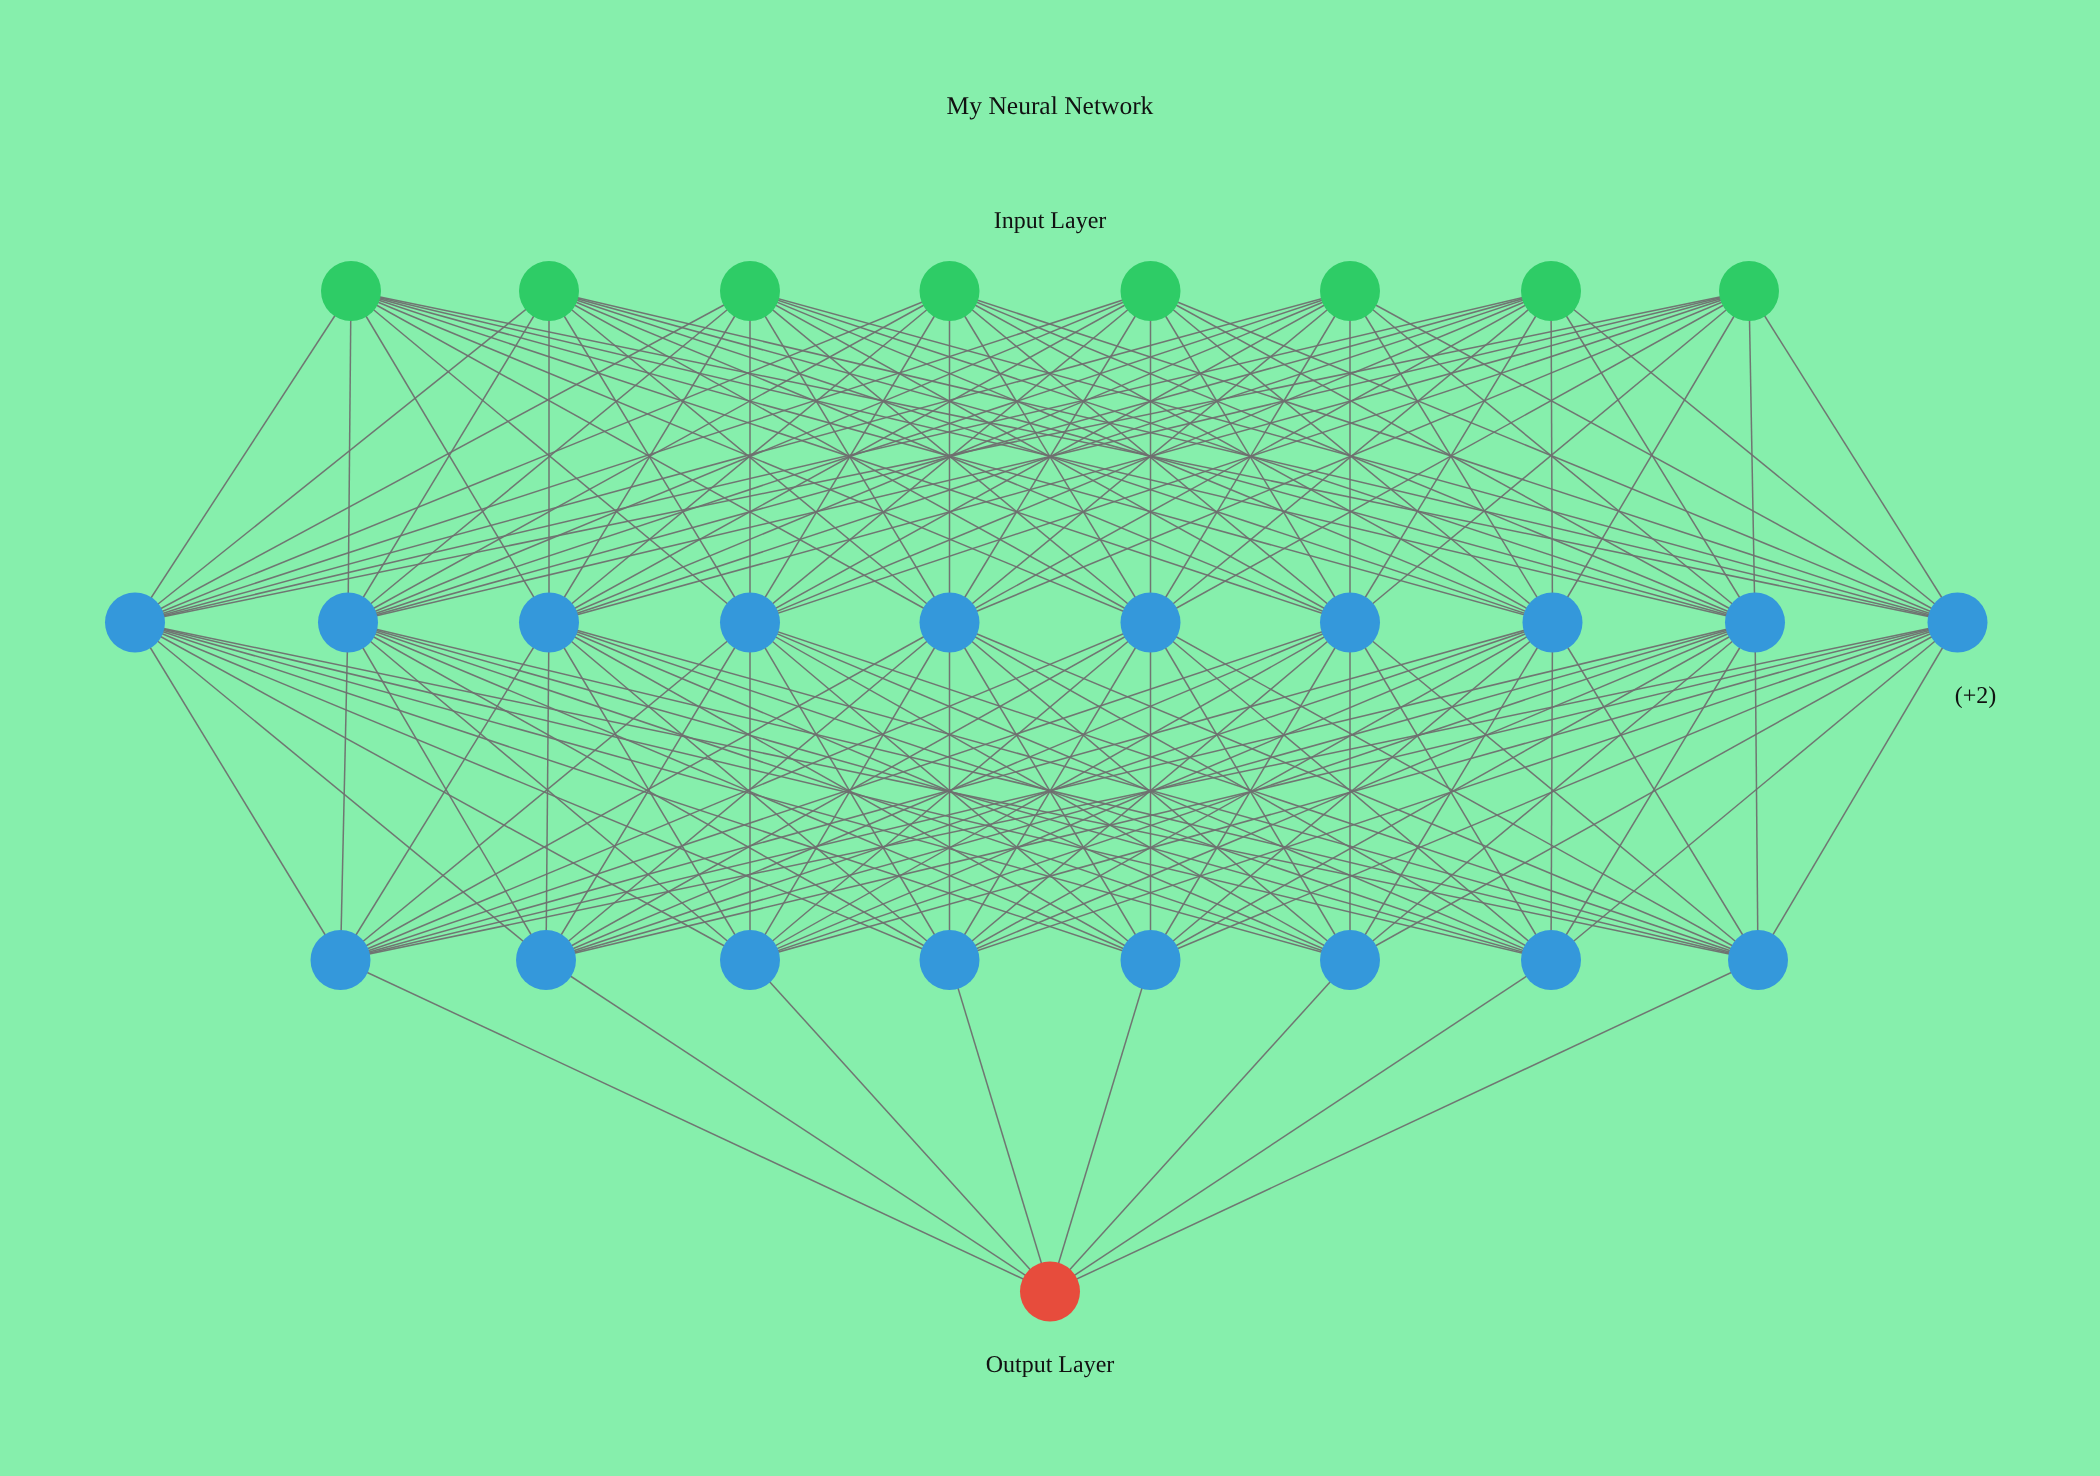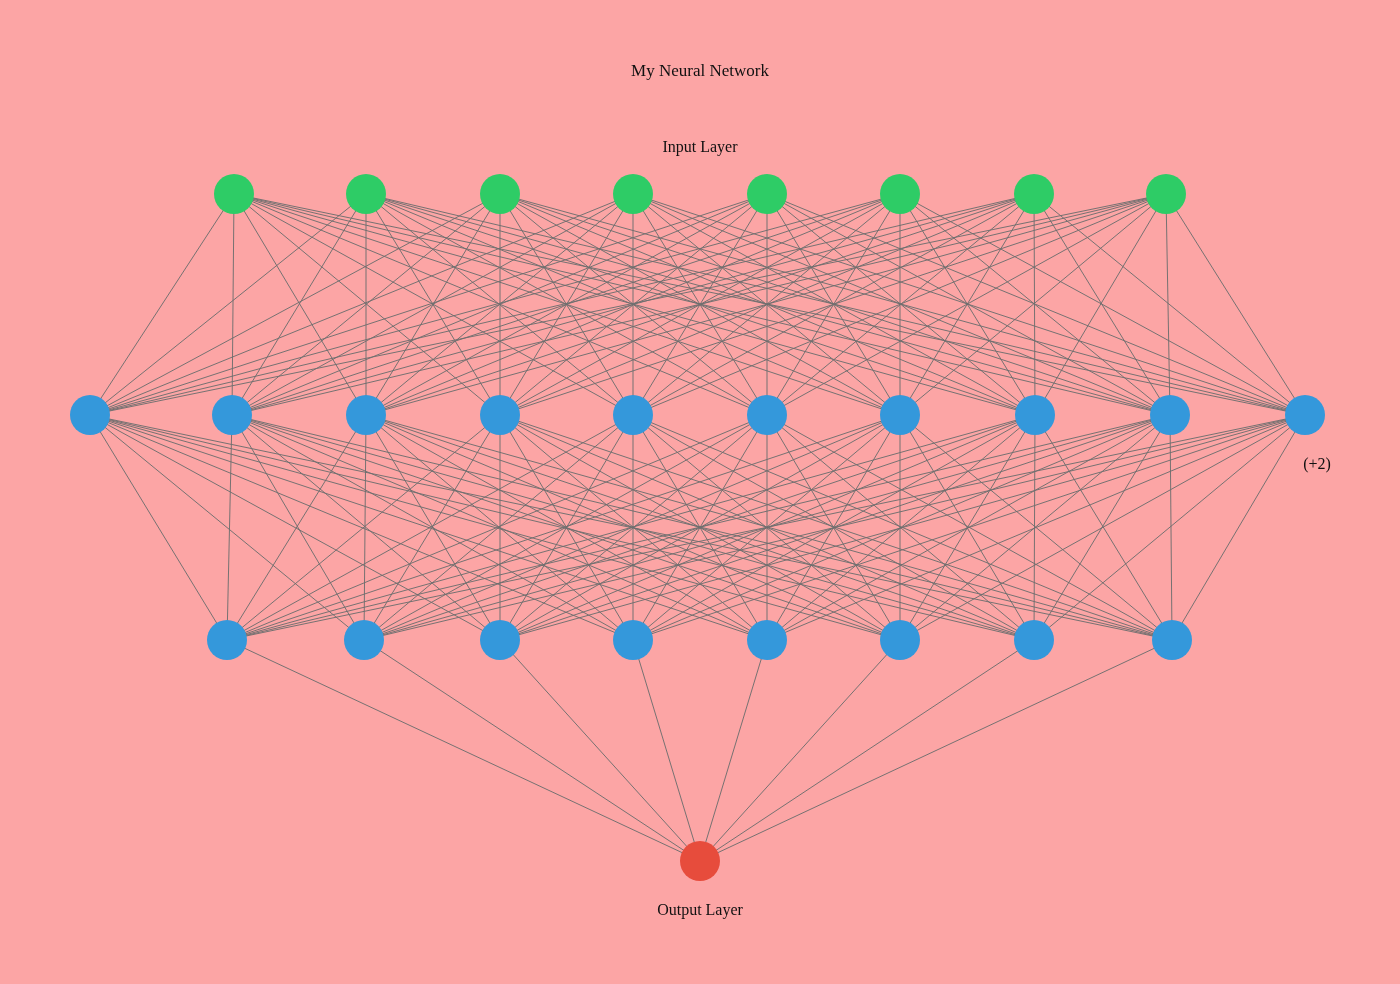--- a/index.html
+++ b/index.html
@@ -4,21 +4,21 @@
 <style>
   html, body {
     margin: 0;
     padding: 0;
     background: #ffffff;
   }
   #canvas-wrap {
     position: relative;
     width: 1400px;
     height: 984px;
-    background: #fca5a5;
+    background: #86efac;
     overflow: hidden;
     font-family: "Liberation Serif", "DejaVu Serif", serif;
   }
   svg#network-svg {
     position: absolute;
     top: 0;
     left: 0;
     width: 1400px;
     height: 984px;
     display: block;

